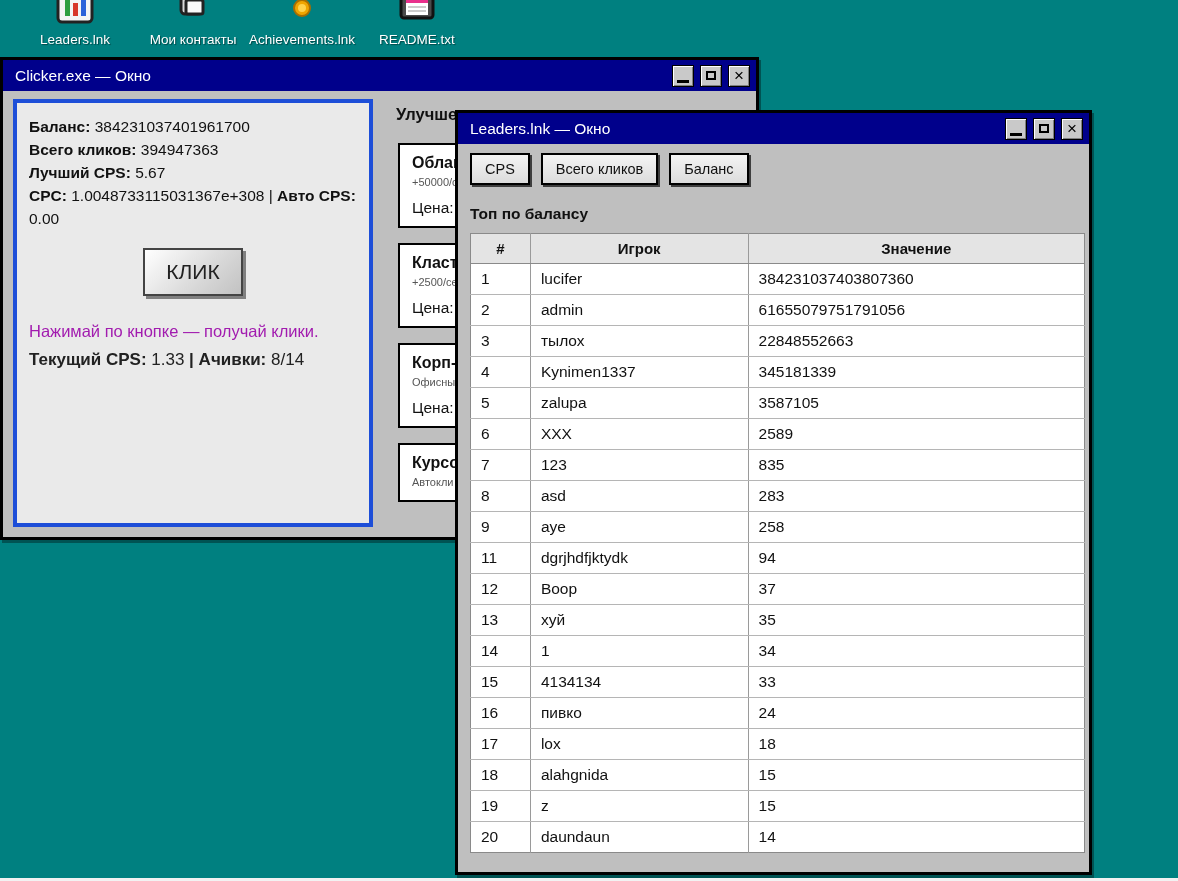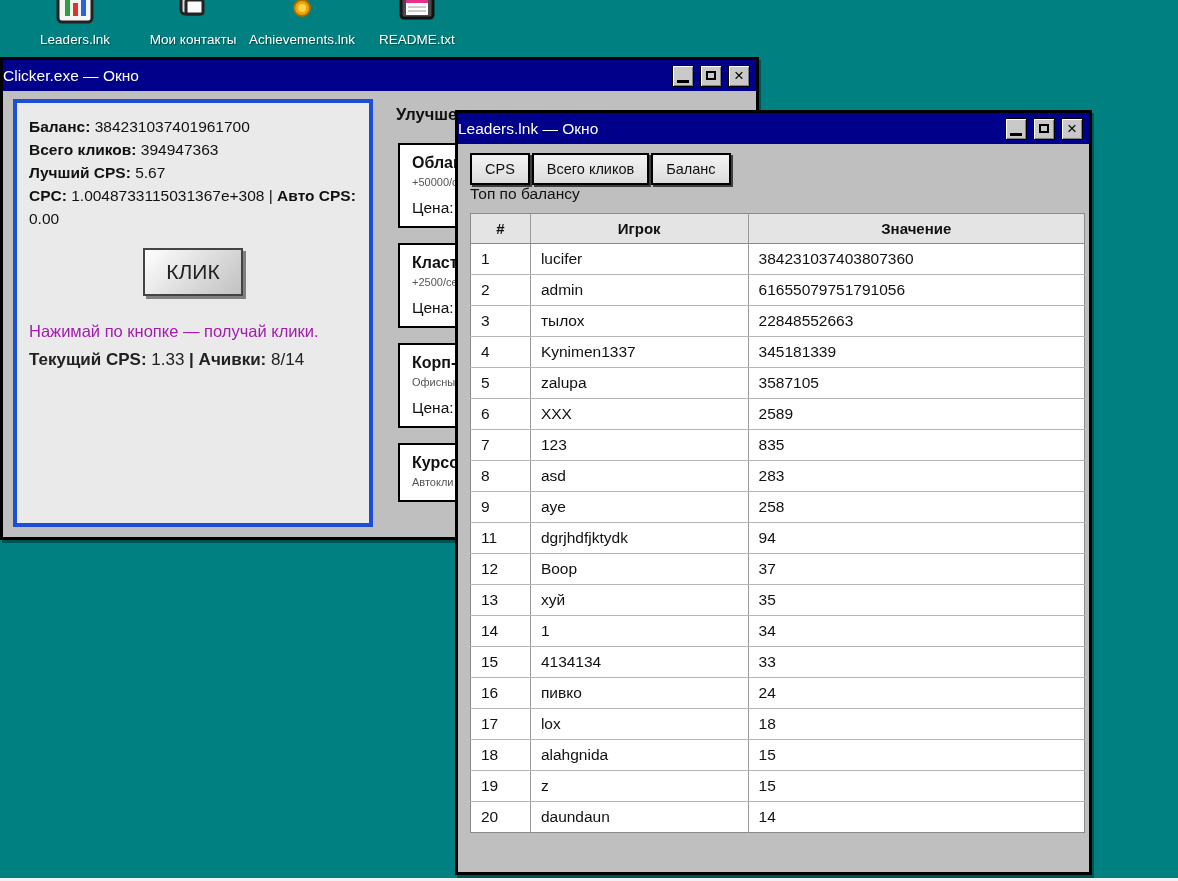--- a/index.html
+++ b/index.html
@@ -20,21 +20,21 @@
   .desktop-icon .ico { width:38px; height:40px; }
   .desktop-icon .lbl {
     margin-top:2px; color:#fff; font-size:13.5px;
     text-shadow:1px 1px 1px rgba(0,0,0,.45); white-space:nowrap;
   }
 
   
   .win { position:absolute; border:3px solid #000; background:#bfbfbf; box-shadow:2px 3px 0 rgba(0,0,0,.35); }
   .titlebar {
     height:31px; background:#00008b; color:#fff;
-    display:flex; align-items:center; padding:0 6px 0 0;
+    display:flex; align-items:center; padding:0 6px 0 12px;
   }
   .titlebar .t { font-size:15.5px; font-weight:500; flex:1 1 auto; }
   .winbtns { display:flex; gap:6px; }
   .win-btn {
     width:22px; height:22px; background:#c9c9c9; border:1px solid #000;
     box-shadow:inset 1px 1px 0 #fff, inset -1px -1px 0 #808080;
     display:flex; align-items:center; justify-content:center; cursor:pointer;
     position:relative;
   }
   .g-min { position:absolute; bottom:3px; left:4px; width:12px; height:3px; background:#000; }
@@ -69,28 +69,28 @@
   }
   .upg-card.first { margin-top:19px; }
   .upg-title { font-size:16px; font-weight:700; }
   .upg-sub { font-size:11px; color:#555; margin-top:4px; }
   .upg-price { font-size:15.5px; margin-top:11px; }
   .upg-card.small { padding-bottom:12px; }
 
   
   #leaders-win { left:455px; top:110px; width:637px; height:765px; }
   .leaders-body { padding:9px 12px 0; }
-  .tab-row { display:flex; gap:2px; }
+  .tab-row { display:flex; gap:11px; }
   .tab-btn {
     font-family:"Liberation Sans",sans-serif; font-size:14.5px; color:#111;
     background:linear-gradient(180deg,#f4f4f4,#dcdcdc);
     border:2px solid #000; box-shadow:2px 2px 0 rgba(30,30,30,.8);
     height:32px; padding:0 13px; cursor:pointer;
   }
-  .board-heading { font-size:15.5px; font-weight:400; margin-top:0; }
+  .board-heading { font-size:15.5px; font-weight:700; margin-top:20px; }
 
   table.board { border-collapse:collapse; margin-top:10px; width:615px; background:#fff; border:1px solid #8a8a8a; }
   table.board th {
     height:30px; background:#e4e4e4; font-size:15px; font-weight:700;
     border-bottom:1px solid #8a8a8a; border-right:1px solid #9a9a9a; text-align:center;
   }
   table.board th:last-child, table.board td:last-child { border-right:none; }
   table.board td {
     height:31px; font-size:15.5px; padding-left:10px; background:#fff;
     border-bottom:1px solid #b5b5b5; border-right:1px solid #9a9a9a;

